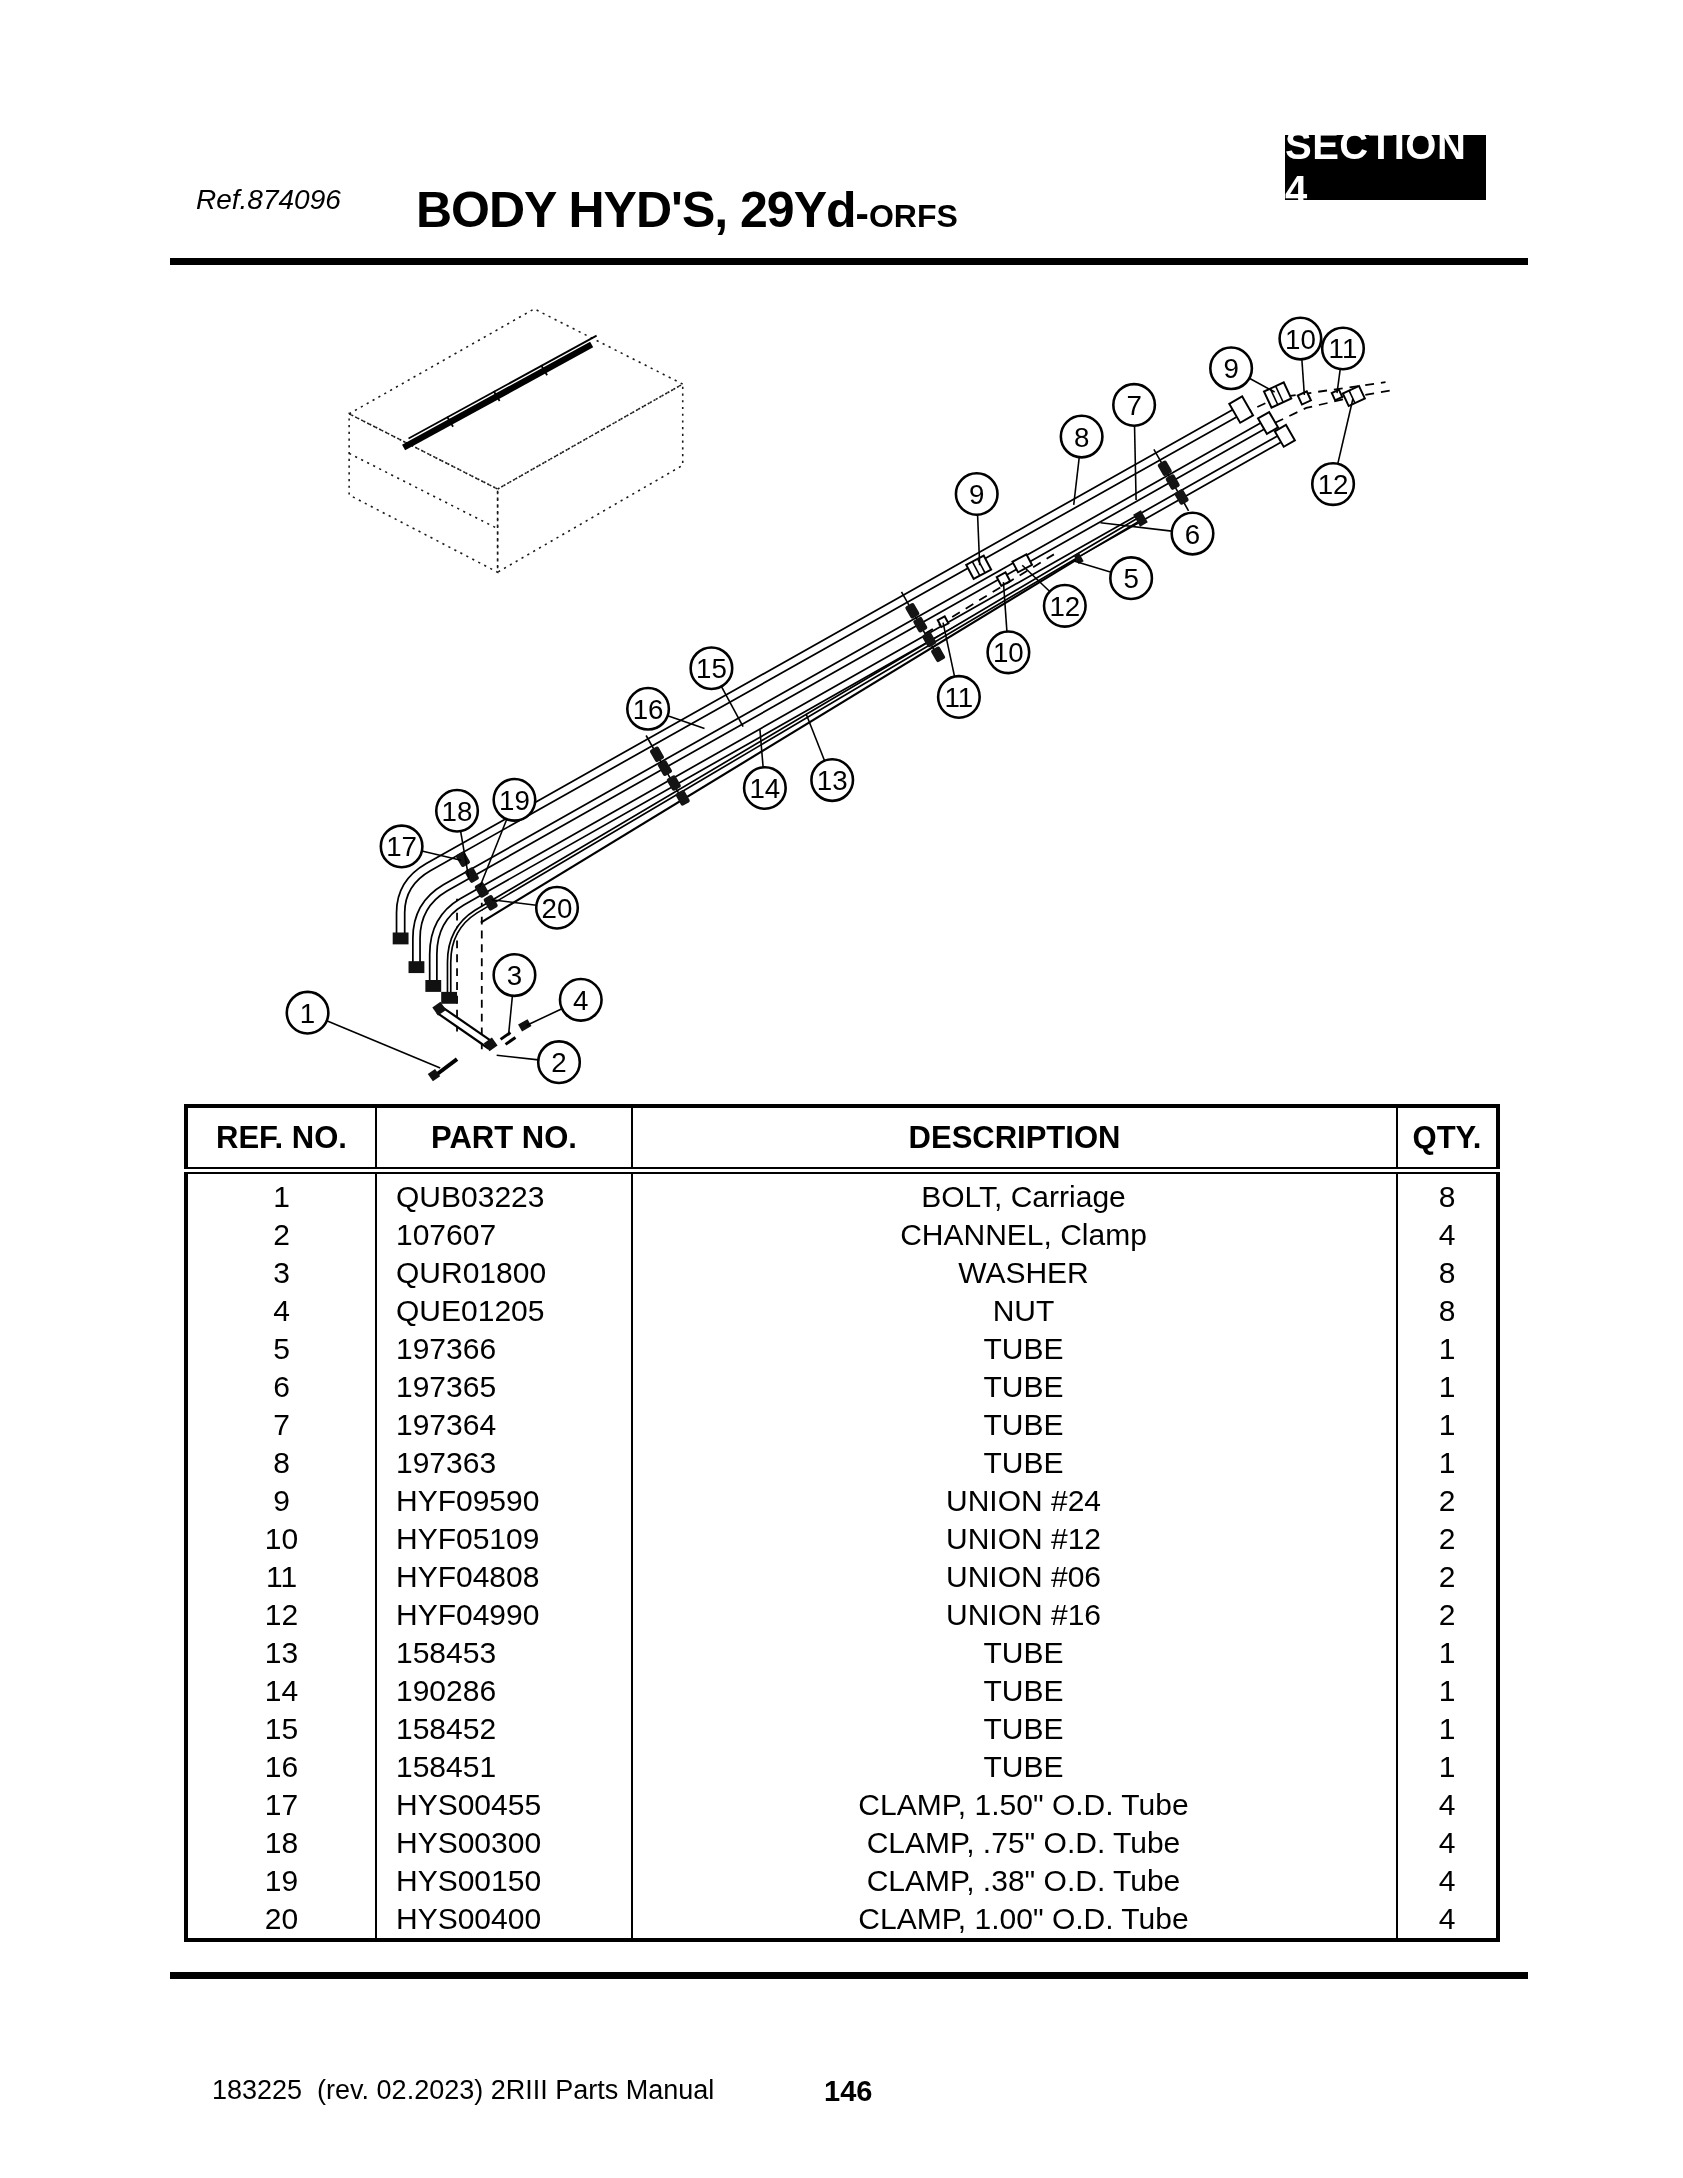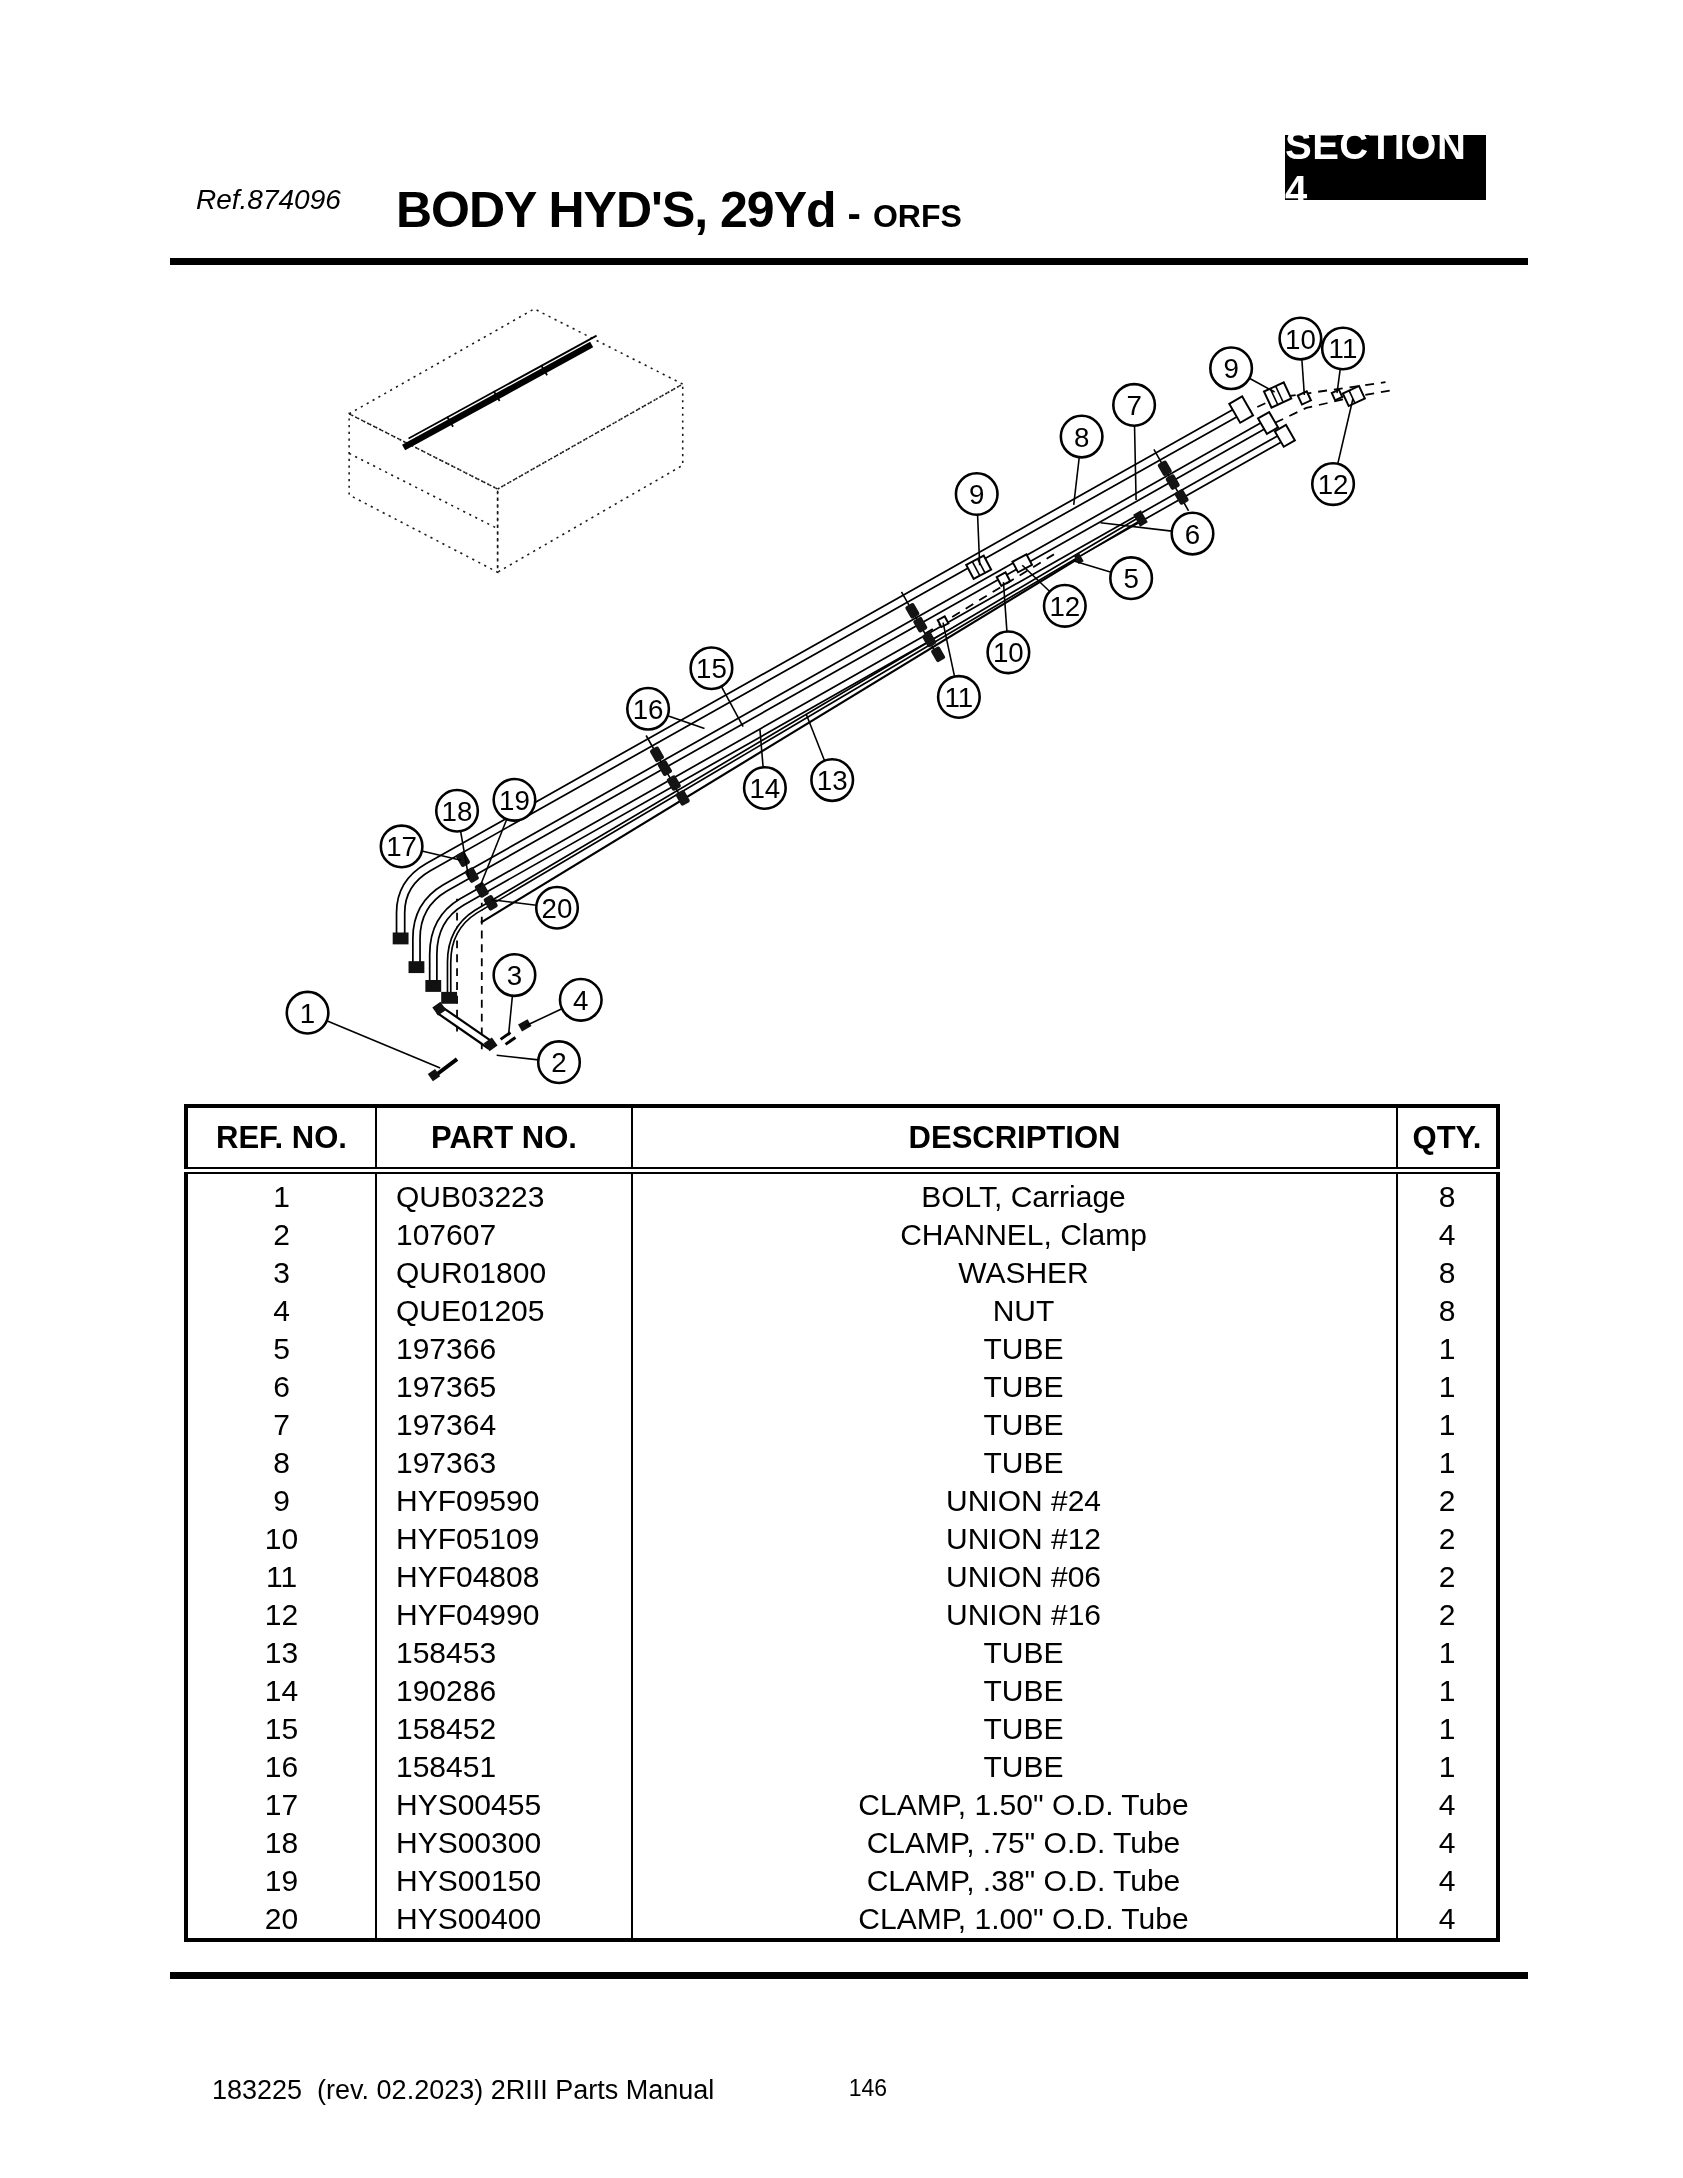--- a/index.html
+++ b/index.html
@@ -3,21 +3,21 @@
 <meta charset="utf-8">
 <style>
   html,body{margin:0;padding:0;background:#fff;}
   .page{position:relative;width:1683px;height:2178px;background:#fff;overflow:hidden;
         font-family:"Liberation Sans",sans-serif;color:#000;padding-left:6px;}
   .abs{position:absolute;}
 
   .section-badge{left:1285px;top:135px;width:201px;height:65px;background:#000;color:#fff;
     display:flex;align-items:center;justify-content:center;font-weight:bold;font-size:40px;letter-spacing:0.5px;}
   .ref-label{left:196px;top:184px;font-style:italic;font-size:28px;}
-  .title-row{left:396px;top:181px;display:flex;align-items:baseline;gap:12px;white-space:nowrap;}
+  .title-row{left:416px;top:181px;display:flex;align-items:baseline;white-space:nowrap;}
   .title-main{font-size:50px;font-weight:bold;letter-spacing:-1px;}
   .title-dash{font-size:40px;font-weight:bold;}
   .title-sub{font-size:32px;font-weight:bold;}
   .title-note{font-size:30px;font-weight:bold;}
   .rule{left:170px;width:1358px;height:7px;background:#000;}
   .rule-top{top:258px;}
   .rule-bottom{top:1972px;}
 
   .diagram{left:168px;top:277px;}
 
@@ -49,21 +49,21 @@
   .parts-table th{border-bottom:7px double #000;font-size:31px;font-weight:bold;height:59px;
     text-align:center;padding:0;}
   .parts-table th+th,.parts-table td+td{border-left:2px solid #000;}
   .parts-table td{font-size:30px;height:38px;padding:0;line-height:38px;vertical-align:middle;}
   .parts-table tbody tr:first-child td{padding-top:4px;}
   .c0,.c3{text-align:center;}
   .c1{text-align:left;padding-left:19px !important;}
   .c2{text-align:center;padding-left:18px !important;margin-top:40px;}
 
   .footer-left{left:212px;top:2075px;font-size:27px;white-space:pre;}
-  .footer-page{left:824px;top:2075px;width:63px;text-align:right;font-size:23px;}
+  .footer-page{left:824px;top:2075px;width:63px;text-align:left;font-size:29px;font-weight:bold;}
 </style>
 </head>
 <body>
 
 <div class="page">
 
   <div class="abs section-badge">
     <span>SECTION 4</span>
   </div>
 

